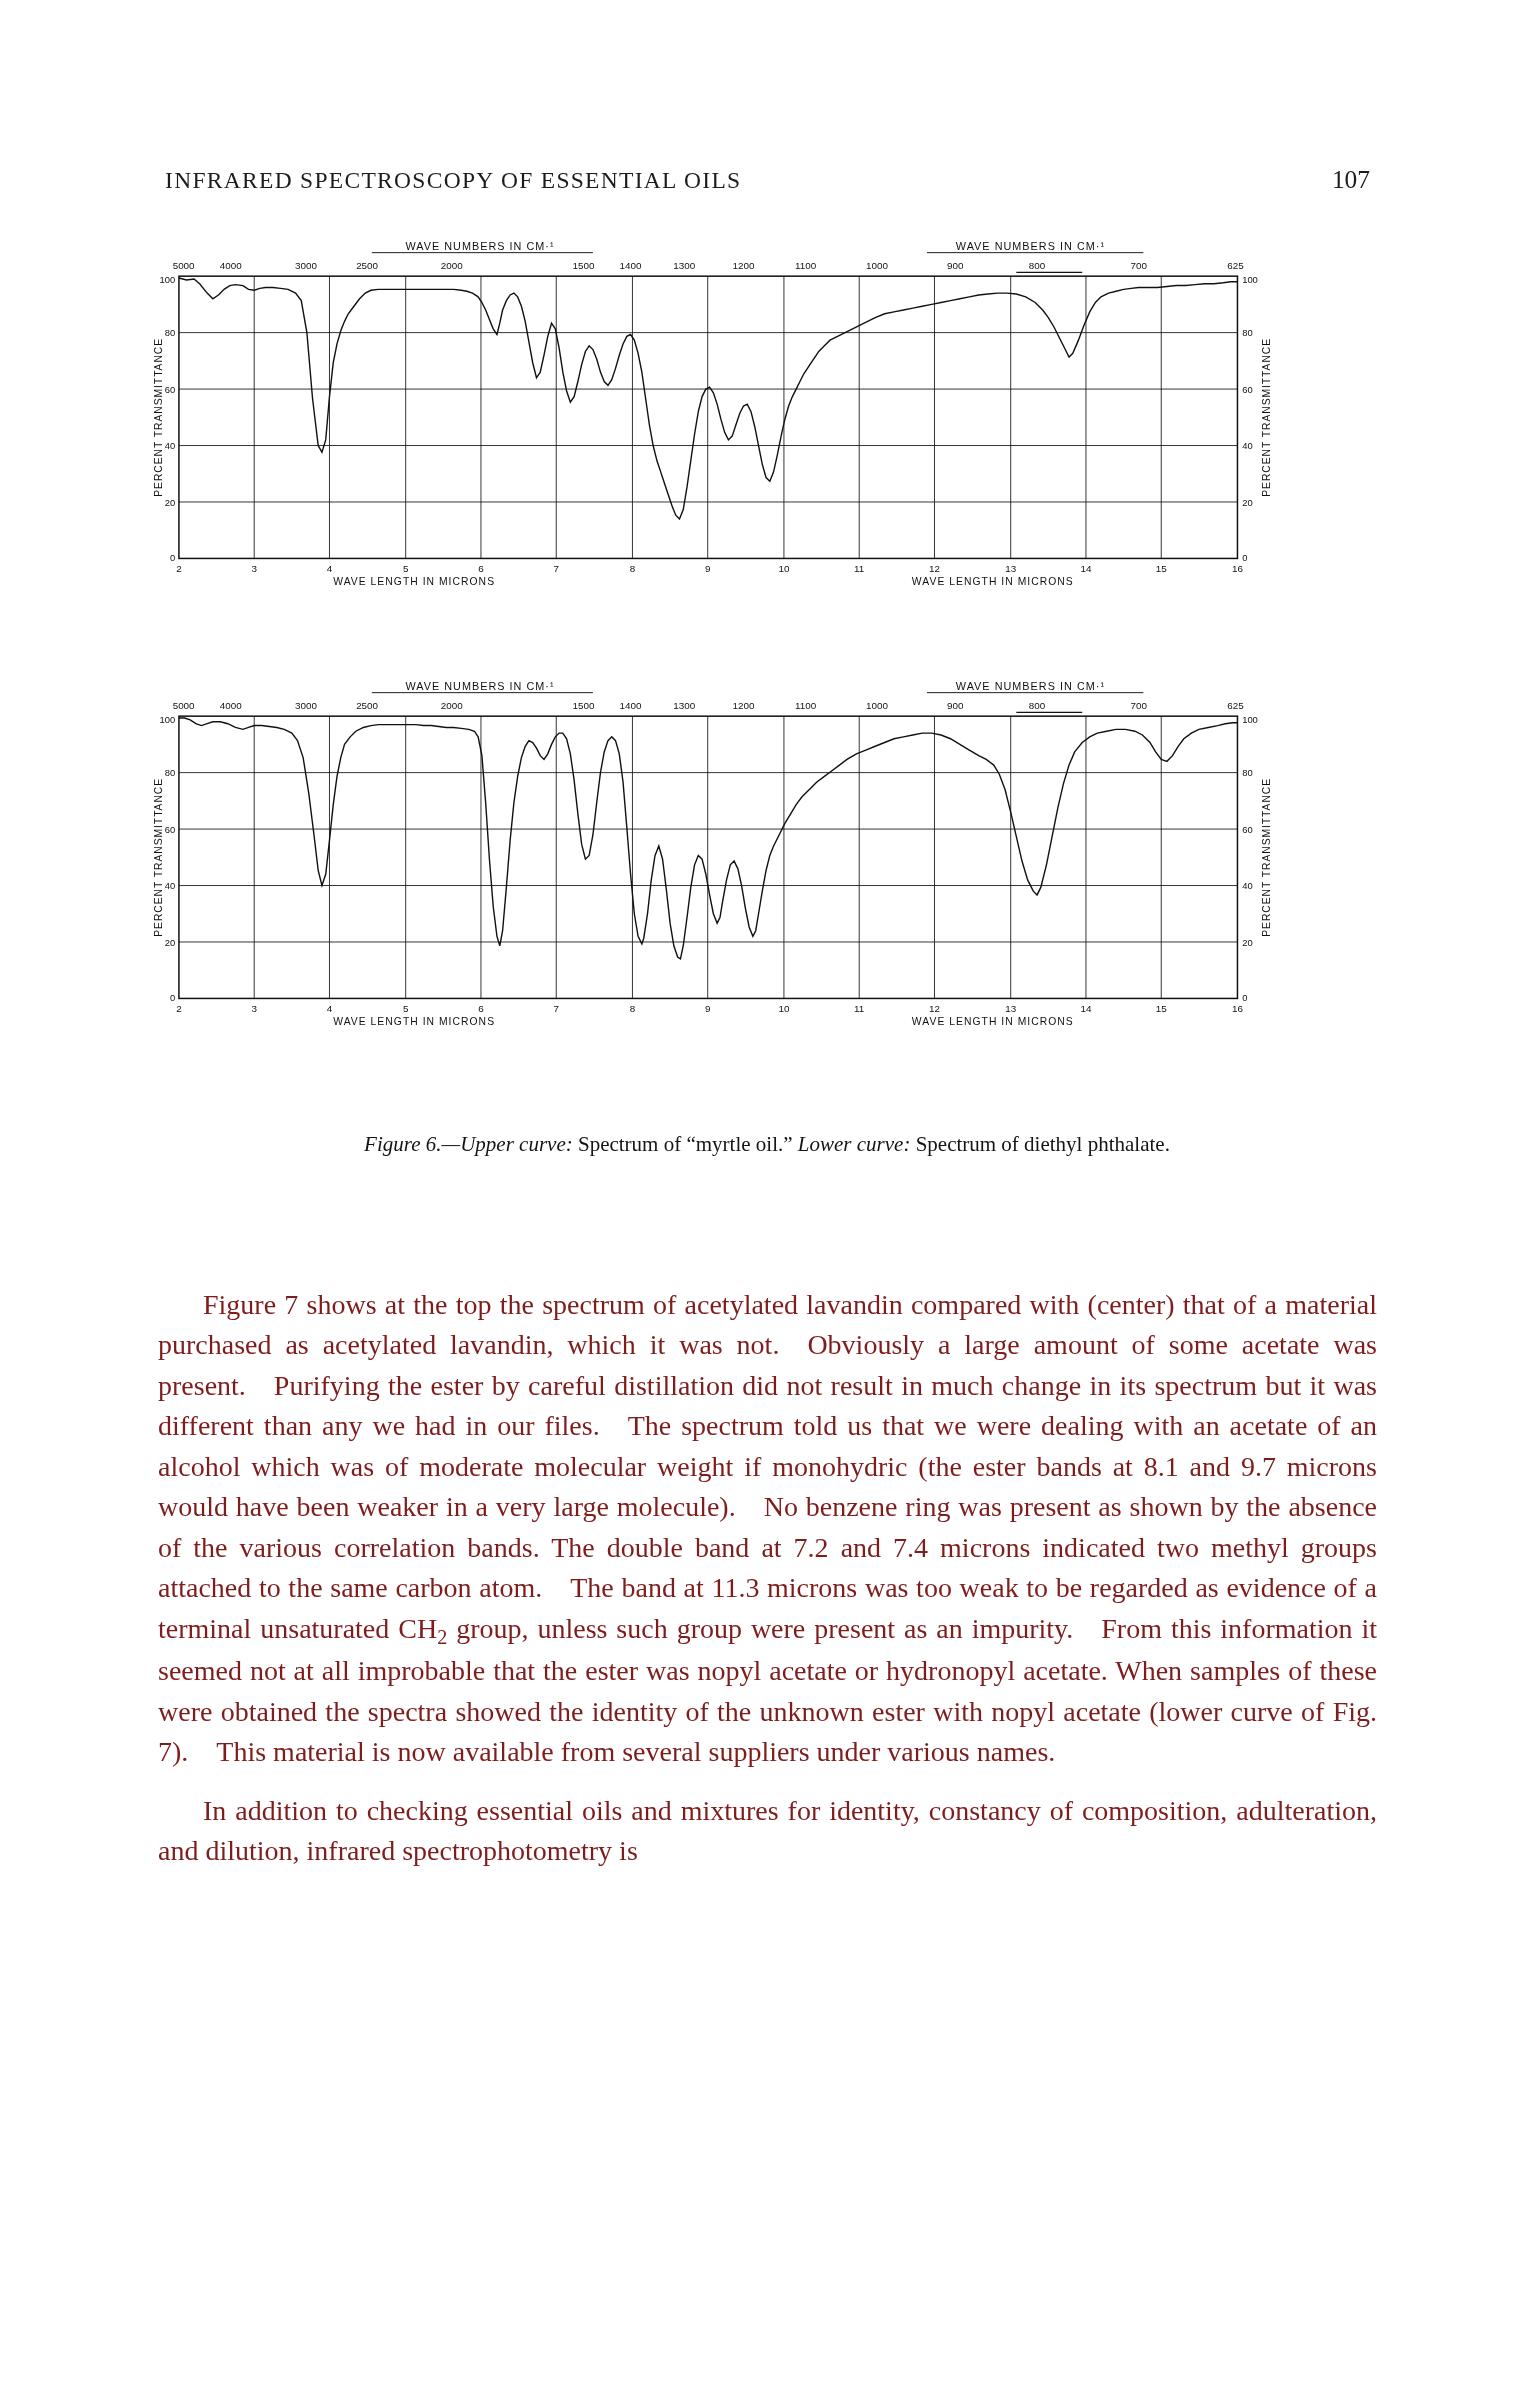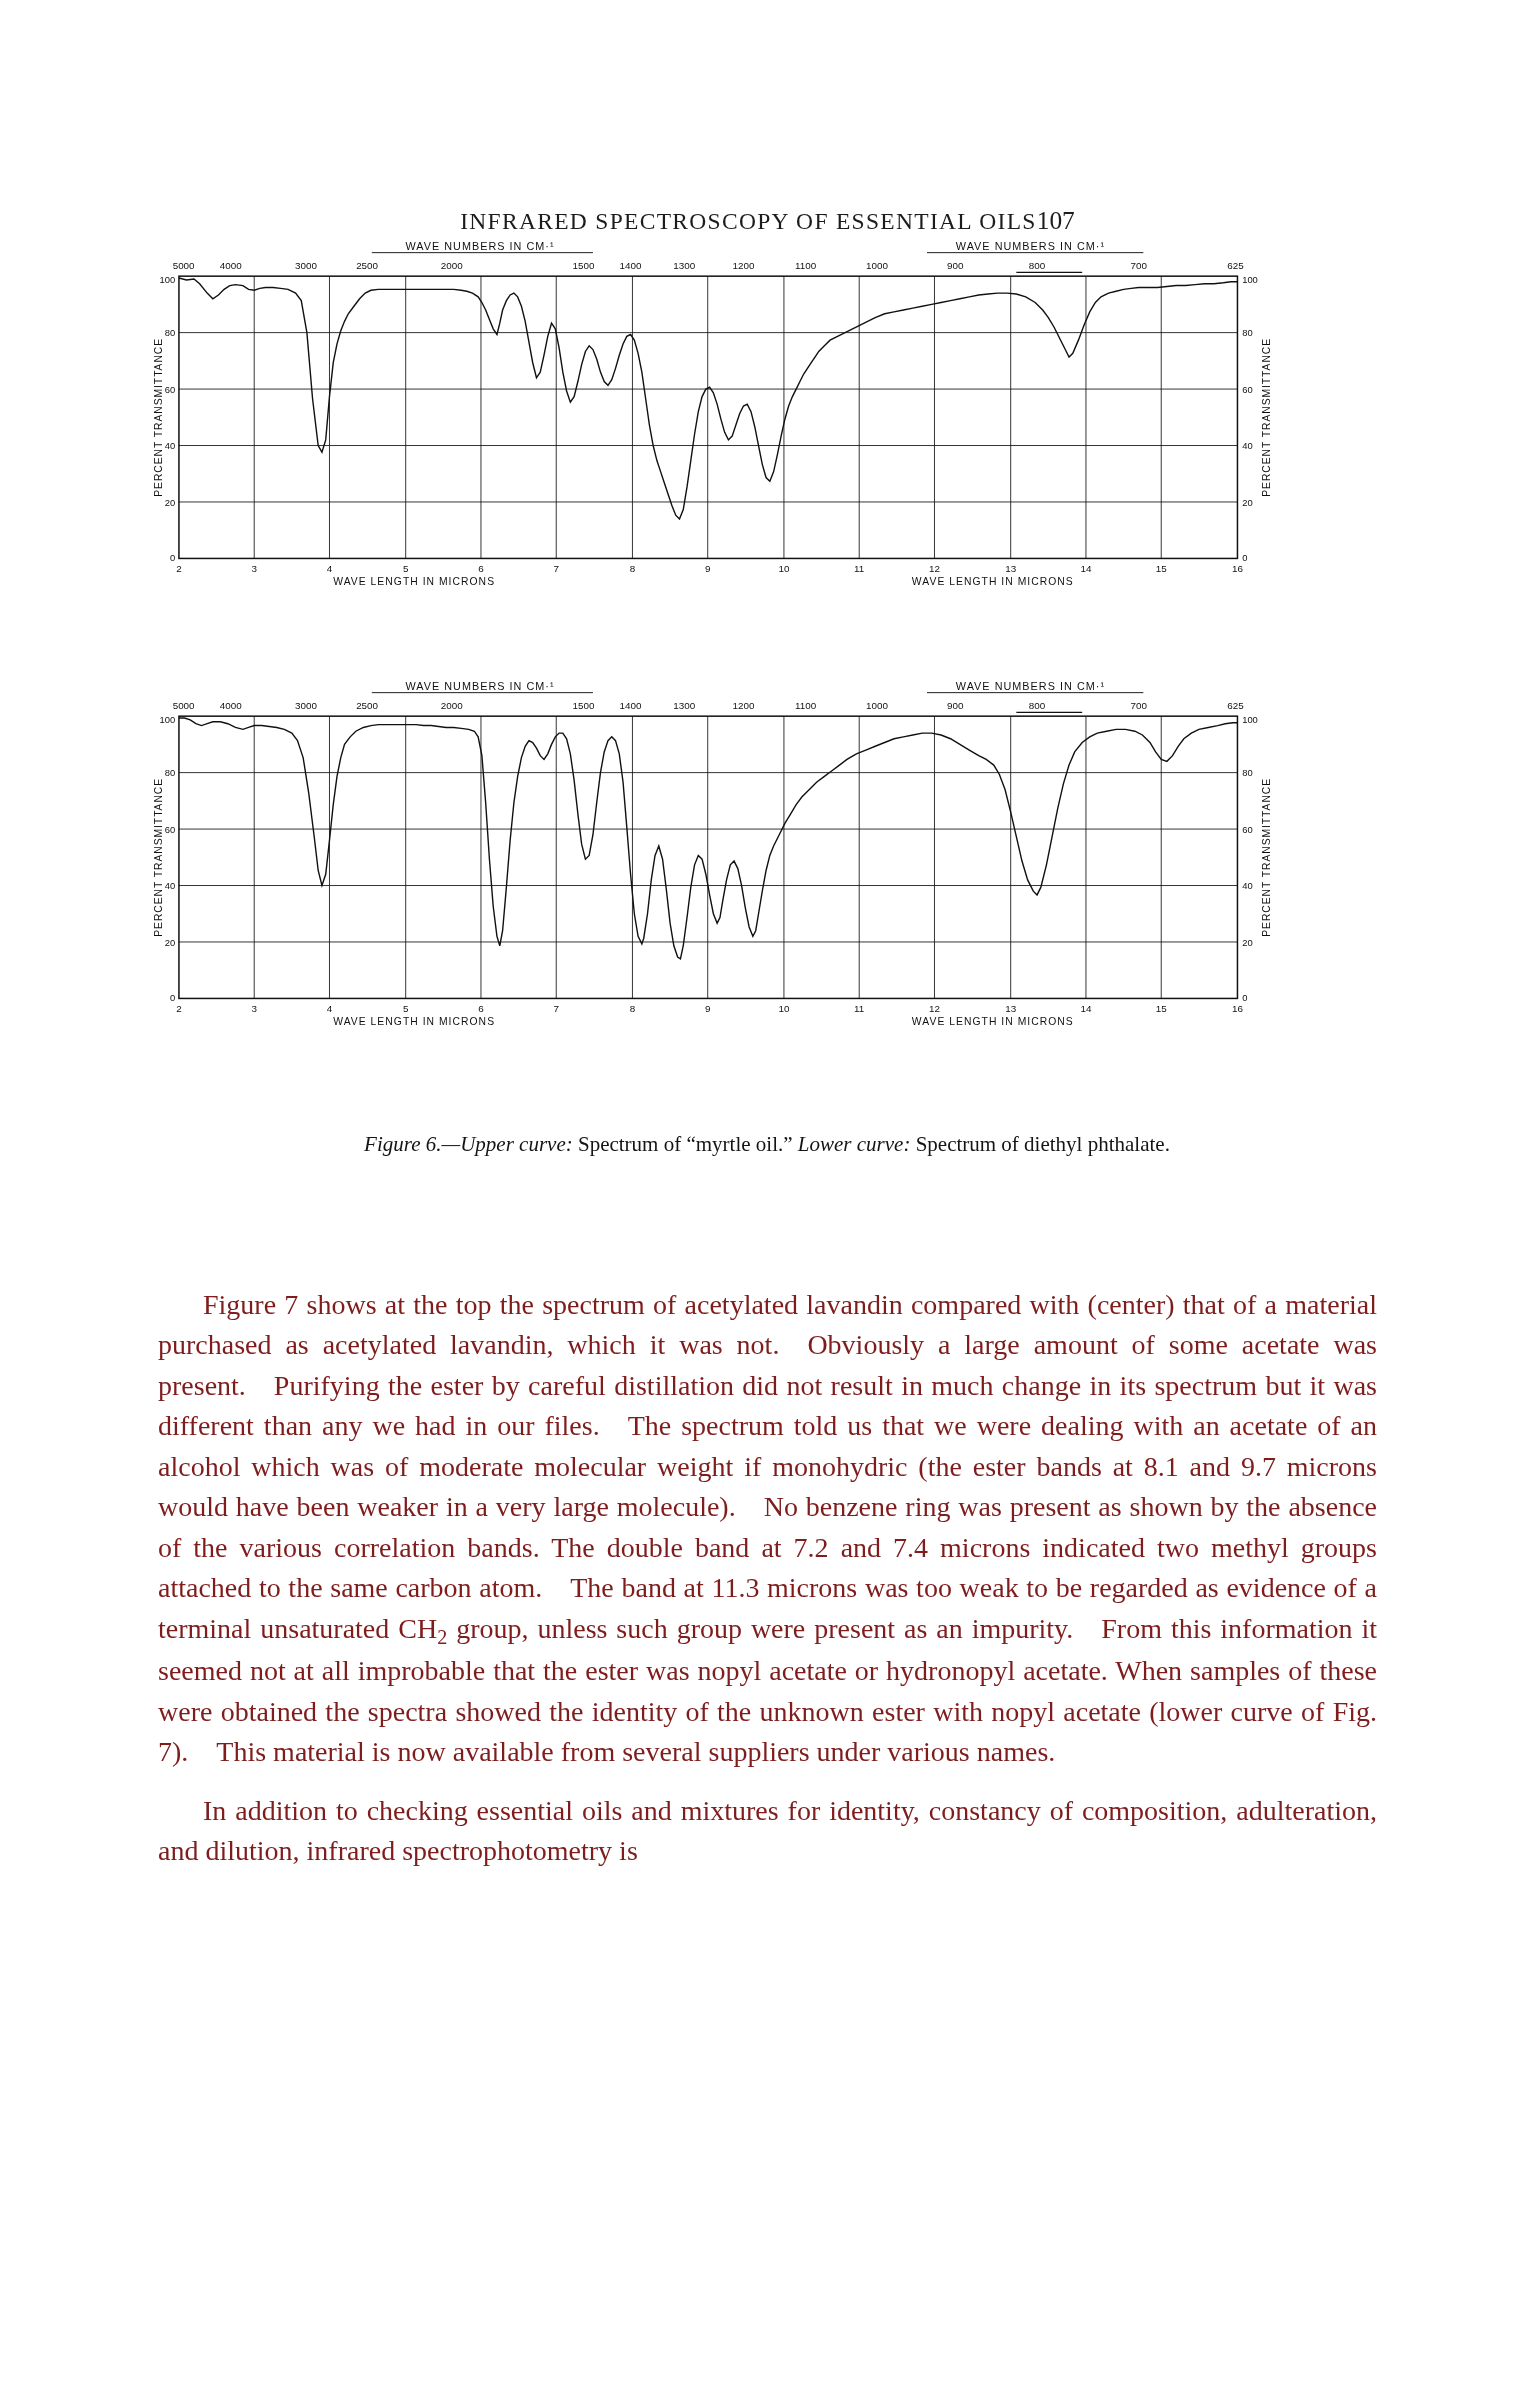--- a/index.html
+++ b/index.html
@@ -23,32 +23,31 @@
   }
 
   
   .runhead {
     position: absolute;
     left: 165px;
     top: 165px;
     width: 1205px;
     display: flex;
     align-items: baseline;
-    justify-content: center;
+    justify-content: space-between;
   }
   .runhead-title {
     font-family: "Liberation Serif", serif;
     font-size: 23.5px;
     letter-spacing: 1.3px;
     color: #1c1c1c;
   }
   .runhead-page {
     font-size: 25.4px;
     color: #1c1c1c;
-    margin-top: 41px;
   }
 
   
   .figure-block {
     position: absolute;
     left: 141px;
     top: 231px;
     width: 1252px;
     text-decoration: underline;
   }

